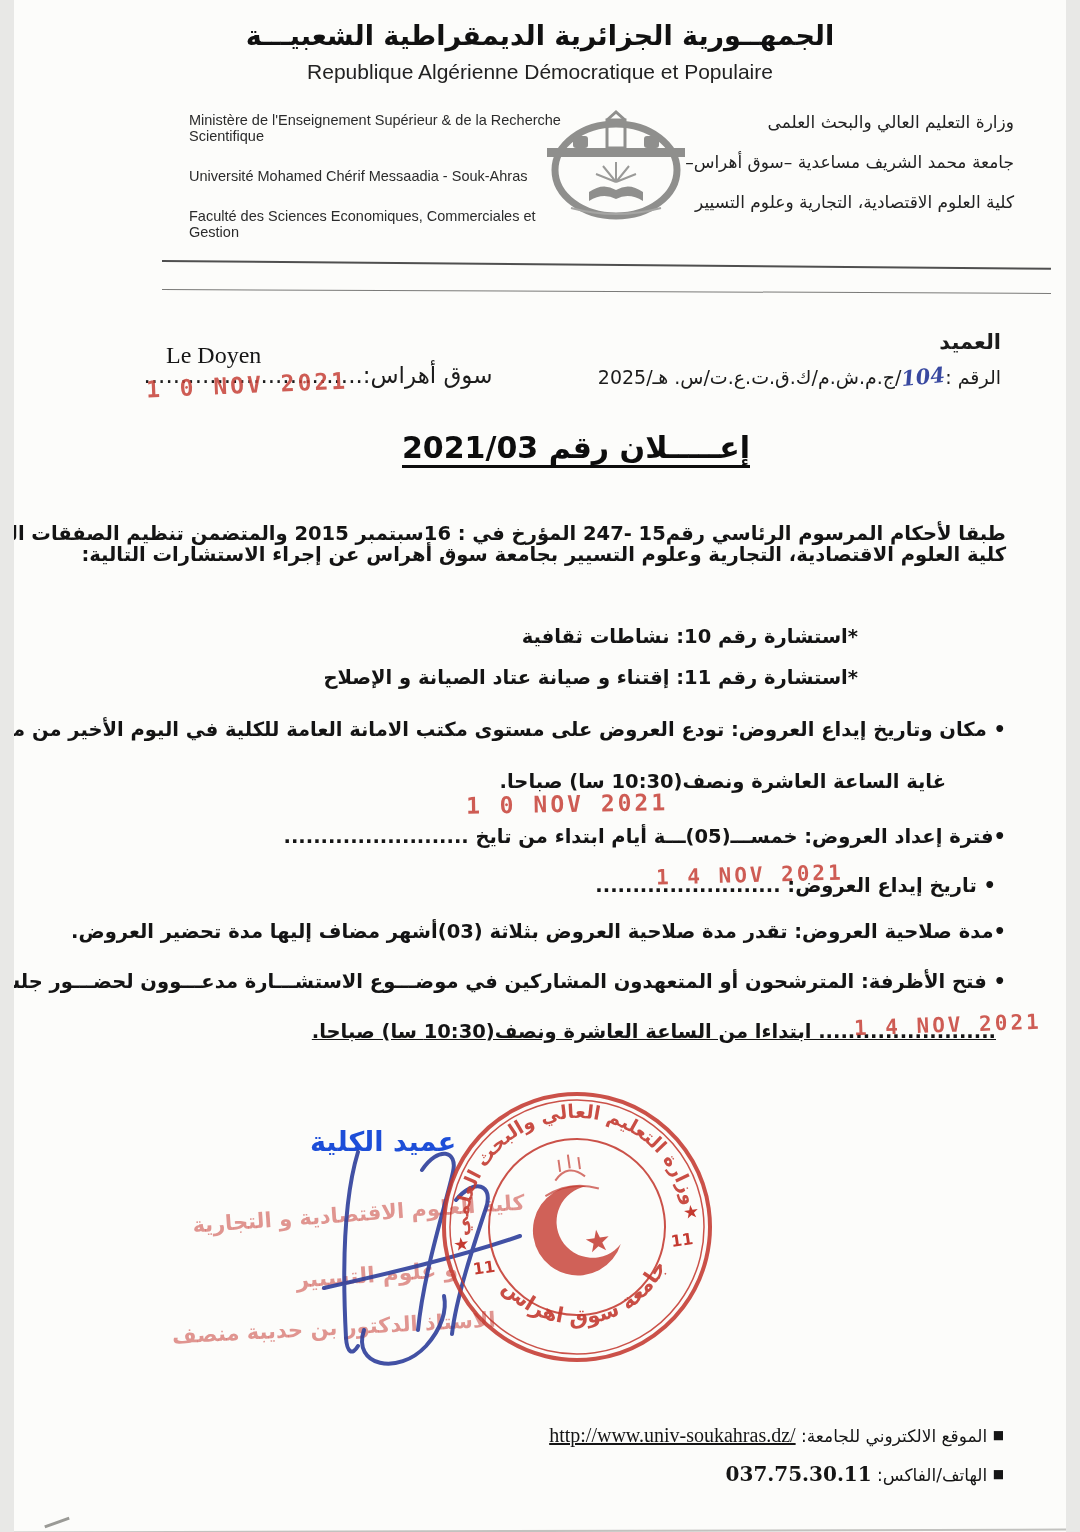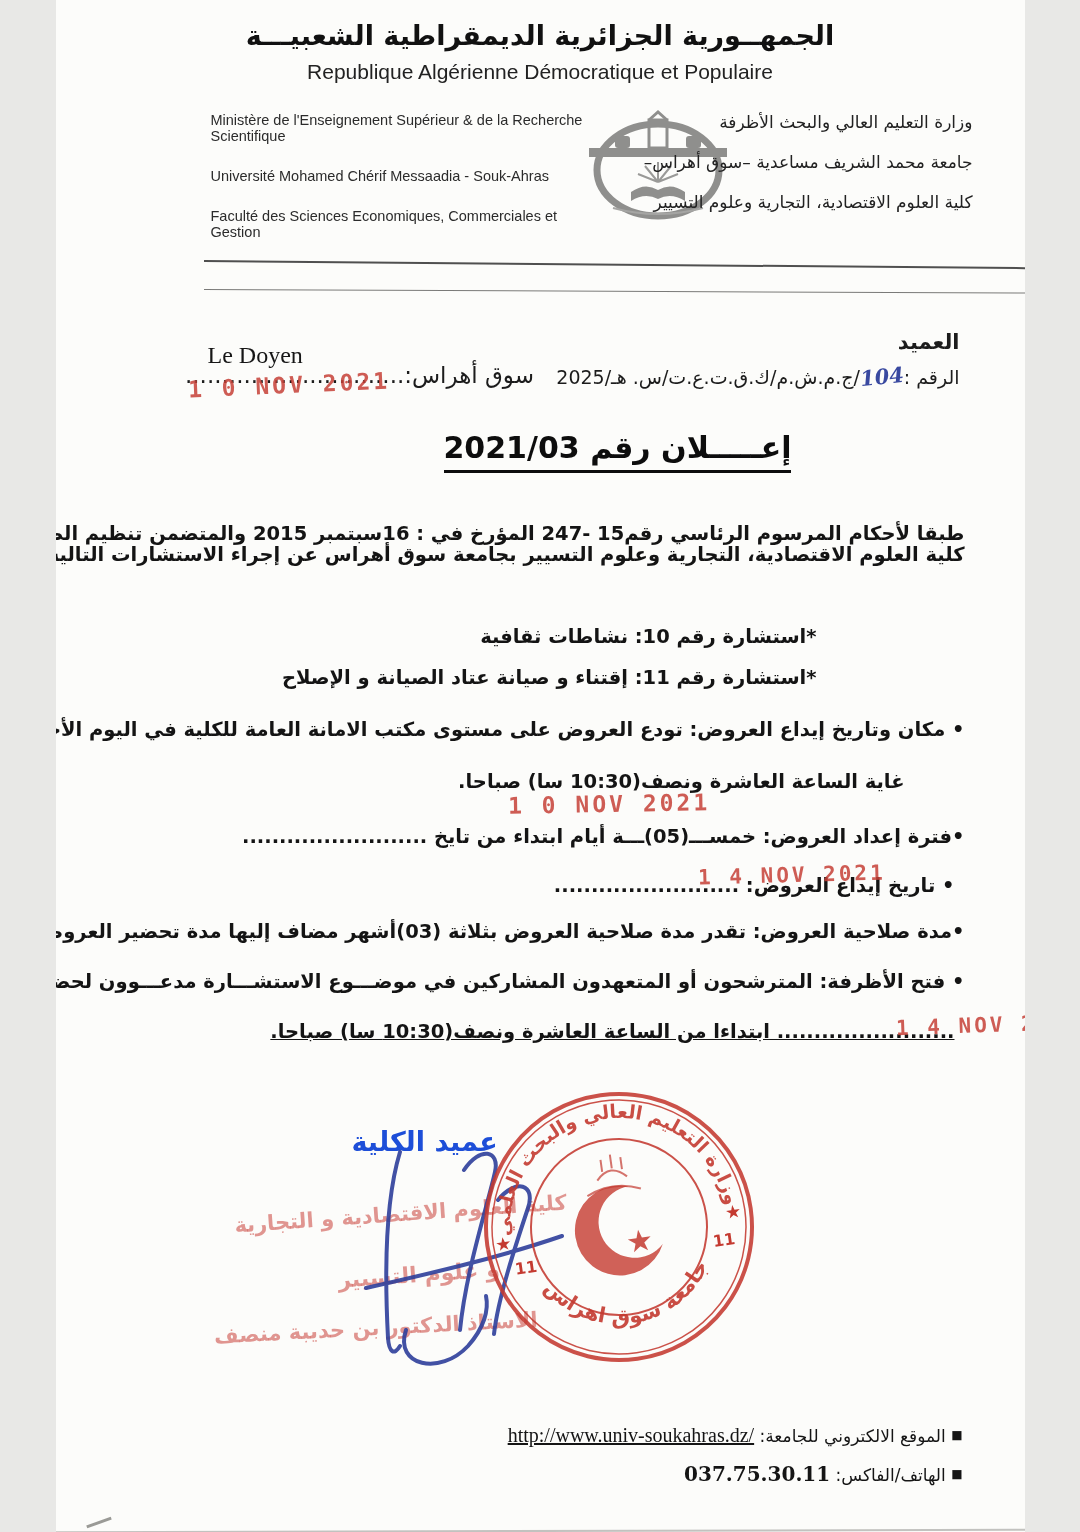--- a/index.html
+++ b/index.html
@@ -1,30 +1,30 @@
 <!DOCTYPE html>
 <html lang="ar"><head>
 <meta charset="utf-8">
 <style>
   html,body { margin:0; padding:0; background:#e8e8e6; }
   .page {
-    position:relative; width:969px; height:1532px;
+    position:relative; width:1052px; height:1532px;
     background:#fcfcfa; margin:0 auto; overflow:hidden;
     font-family:"DejaVu Sans", sans-serif; color:#1c1c1c;
   }
   .abs { position:absolute; }
   .ar { direction:rtl; unicode-bidi:plaintext; font-family:"DejaVu Sans", sans-serif; }
   .fr { font-family:"Liberation Sans", sans-serif; direction:ltr; }
   .serif { font-family:"Liberation Serif", serif;margin-top:16px; }
 
   
   .title-ar { top:20px; left:0; width:100%; text-align:center; font-size:27px; font-weight:bold; color:#111; }
   .title-fr { top:60px; left:0; width:100%; text-align:center; font-size:21px; color:#222; }
   .hleft  { left:155px; top:112px; width:400px; font-size:14.5px; color:#2b2b2b; }
-  .hleft div { margin-bottom:24px; }
+  .hleft div { margin-bottom:24px;margin-left:20px; }
   .hright { right:52px; top:112px; width:390px; font-size:17px; color:#222; text-align:right; }
   .hright div { margin-bottom:20px; }
   .logo { left:527px; top:104px; }
 
   .rule1 { left:148px; top:260px; width:889px; border-top:2.5px solid #4f4f4f; transform:rotate(0.5deg); transform-origin:left center; }
   .rule2 { left:148px; top:289px; width:889px; border-top:1.5px solid #7a7a78; transform:rotate(0.25deg); transform-origin:left center; }
 
   
   .dean-ar { right:65px; top:330px; font-size:21px; font-weight:bold; text-align:center; }
   .num-line { right:65px; top:364px; font-size:19px; text-align:right; }
@@ -37,21 +37,21 @@
     color:rgba(198,63,54,0.85); font-family:"DejaVu Sans Mono", monospace;
     font-weight:bold; letter-spacing:3px; white-space:nowrap;
   }
   .sd1 { left:132px; top:372px; font-size:23px; transform:rotate(-2.5deg); }
   .sd2 { left:452px; top:791px; font-size:23px; transform:rotate(-1deg); }
   .sd3 { left:642px; top:863px; font-size:21px; transform:rotate(-1.5deg); }
   .sd4 { left:840px; top:1013px; font-size:21px; transform:rotate(-2deg); }
 
   
   .announce-title { left:388px; top:430px; font-size:30px; font-weight:bold; color:#0d0d0d;
-    border-bottom:3px solid #0d0d0d; padding-bottom:5px; }
+    border-bottom:3px solid #0d0d0d; }
   .body-line { right:60px; text-align:right; font-size:19.5px; font-weight:700; color:#141414; white-space:nowrap; }
   .l-intro1 { top:522px; }
   .l-intro2 { top:543px;margin-left:25px; }
   .l-item1 { top:625px; right:208px; }
   .l-item2 { top:666px; right:208px; }
   .l-b1a { top:718px; }
   .l-b1b { top:770px; right:120px; }
   .l-b2  { top:825px; }
   .l-b3  { top:874px; right:70px; }
   .l-b4  { top:920px; }
@@ -101,21 +101,21 @@
       <path d="M66,16 L75,8 L84,16" fill="none" stroke="#8f8f8d" stroke-width="3"></path>
       <g stroke="#9a9a98" stroke-width="2" fill="none">
         <path d="M75,58 L75,78 M62,62 L75,78 M88,62 L75,78 M55,70 L75,78 M95,70 L75,78"></path>
       </g>
       <path d="M48,88 Q62,78 75,86 Q88,78 102,88 L102,97 Q88,88 75,95 Q62,88 48,97 Z" fill="#8f8f8d"></path>
       <path d="M30,104 Q75,116 120,104" fill="none" stroke="#a5a5a3" stroke-width="2"></path>
     </svg>
   </span>
 
   <div class="abs ar hright">
-    <div>وزارة التعليم العالي والبحث الأظرفة</div>
+    <div>وزارة التعليم العالي والبحث العلمى</div>
     <div>جامعة محمد الشريف مساعدية –سوق أهراس–</div>
     <div>كلية العلوم الاقتصادية، التجارية وعلوم التسيير</div>
   </div>
 
   <div class="abs rule1"></div>
   <div class="abs rule2"></div>
 
   <div class="abs ar dean-ar">العميد</div>
   <div class="abs ar num-line"><span>الرقم :</span><span class="hand">104</span><span>/ج.م.ش.م/ك.ق.ت.ع.ت/س. هـ/2025</span></div>
   <div class="abs serif dean-fr">Le Doyen</div>

